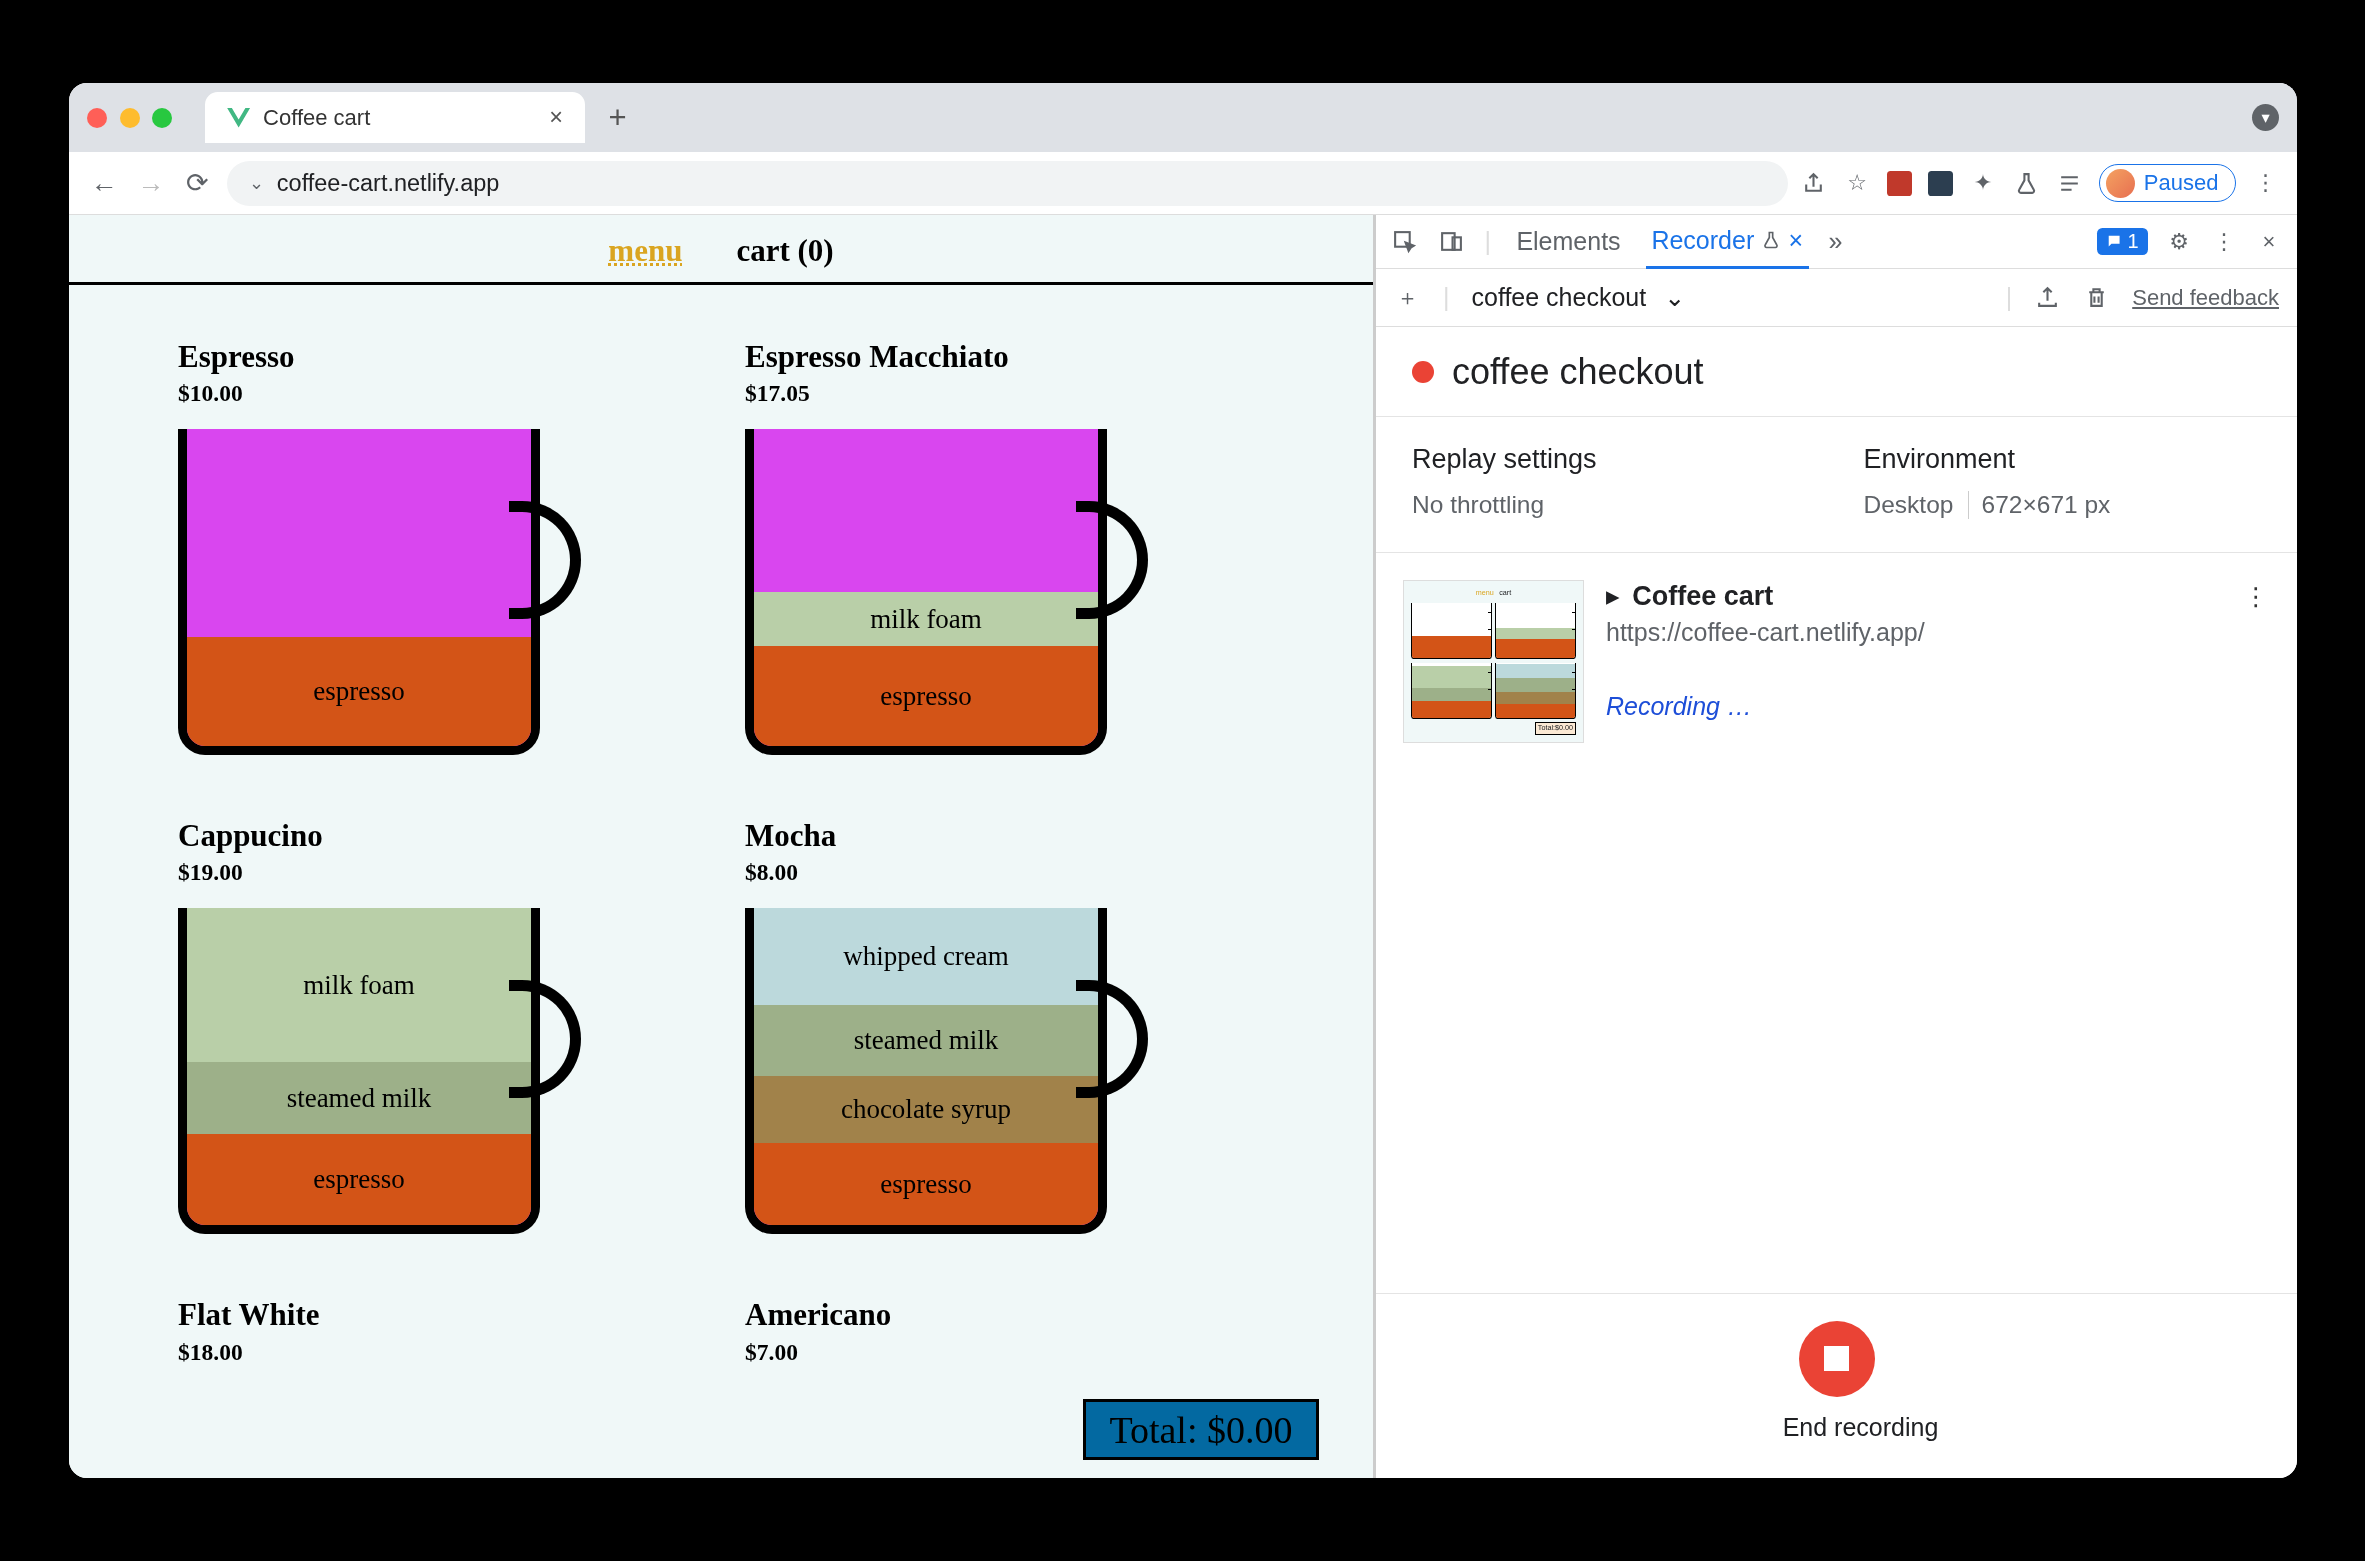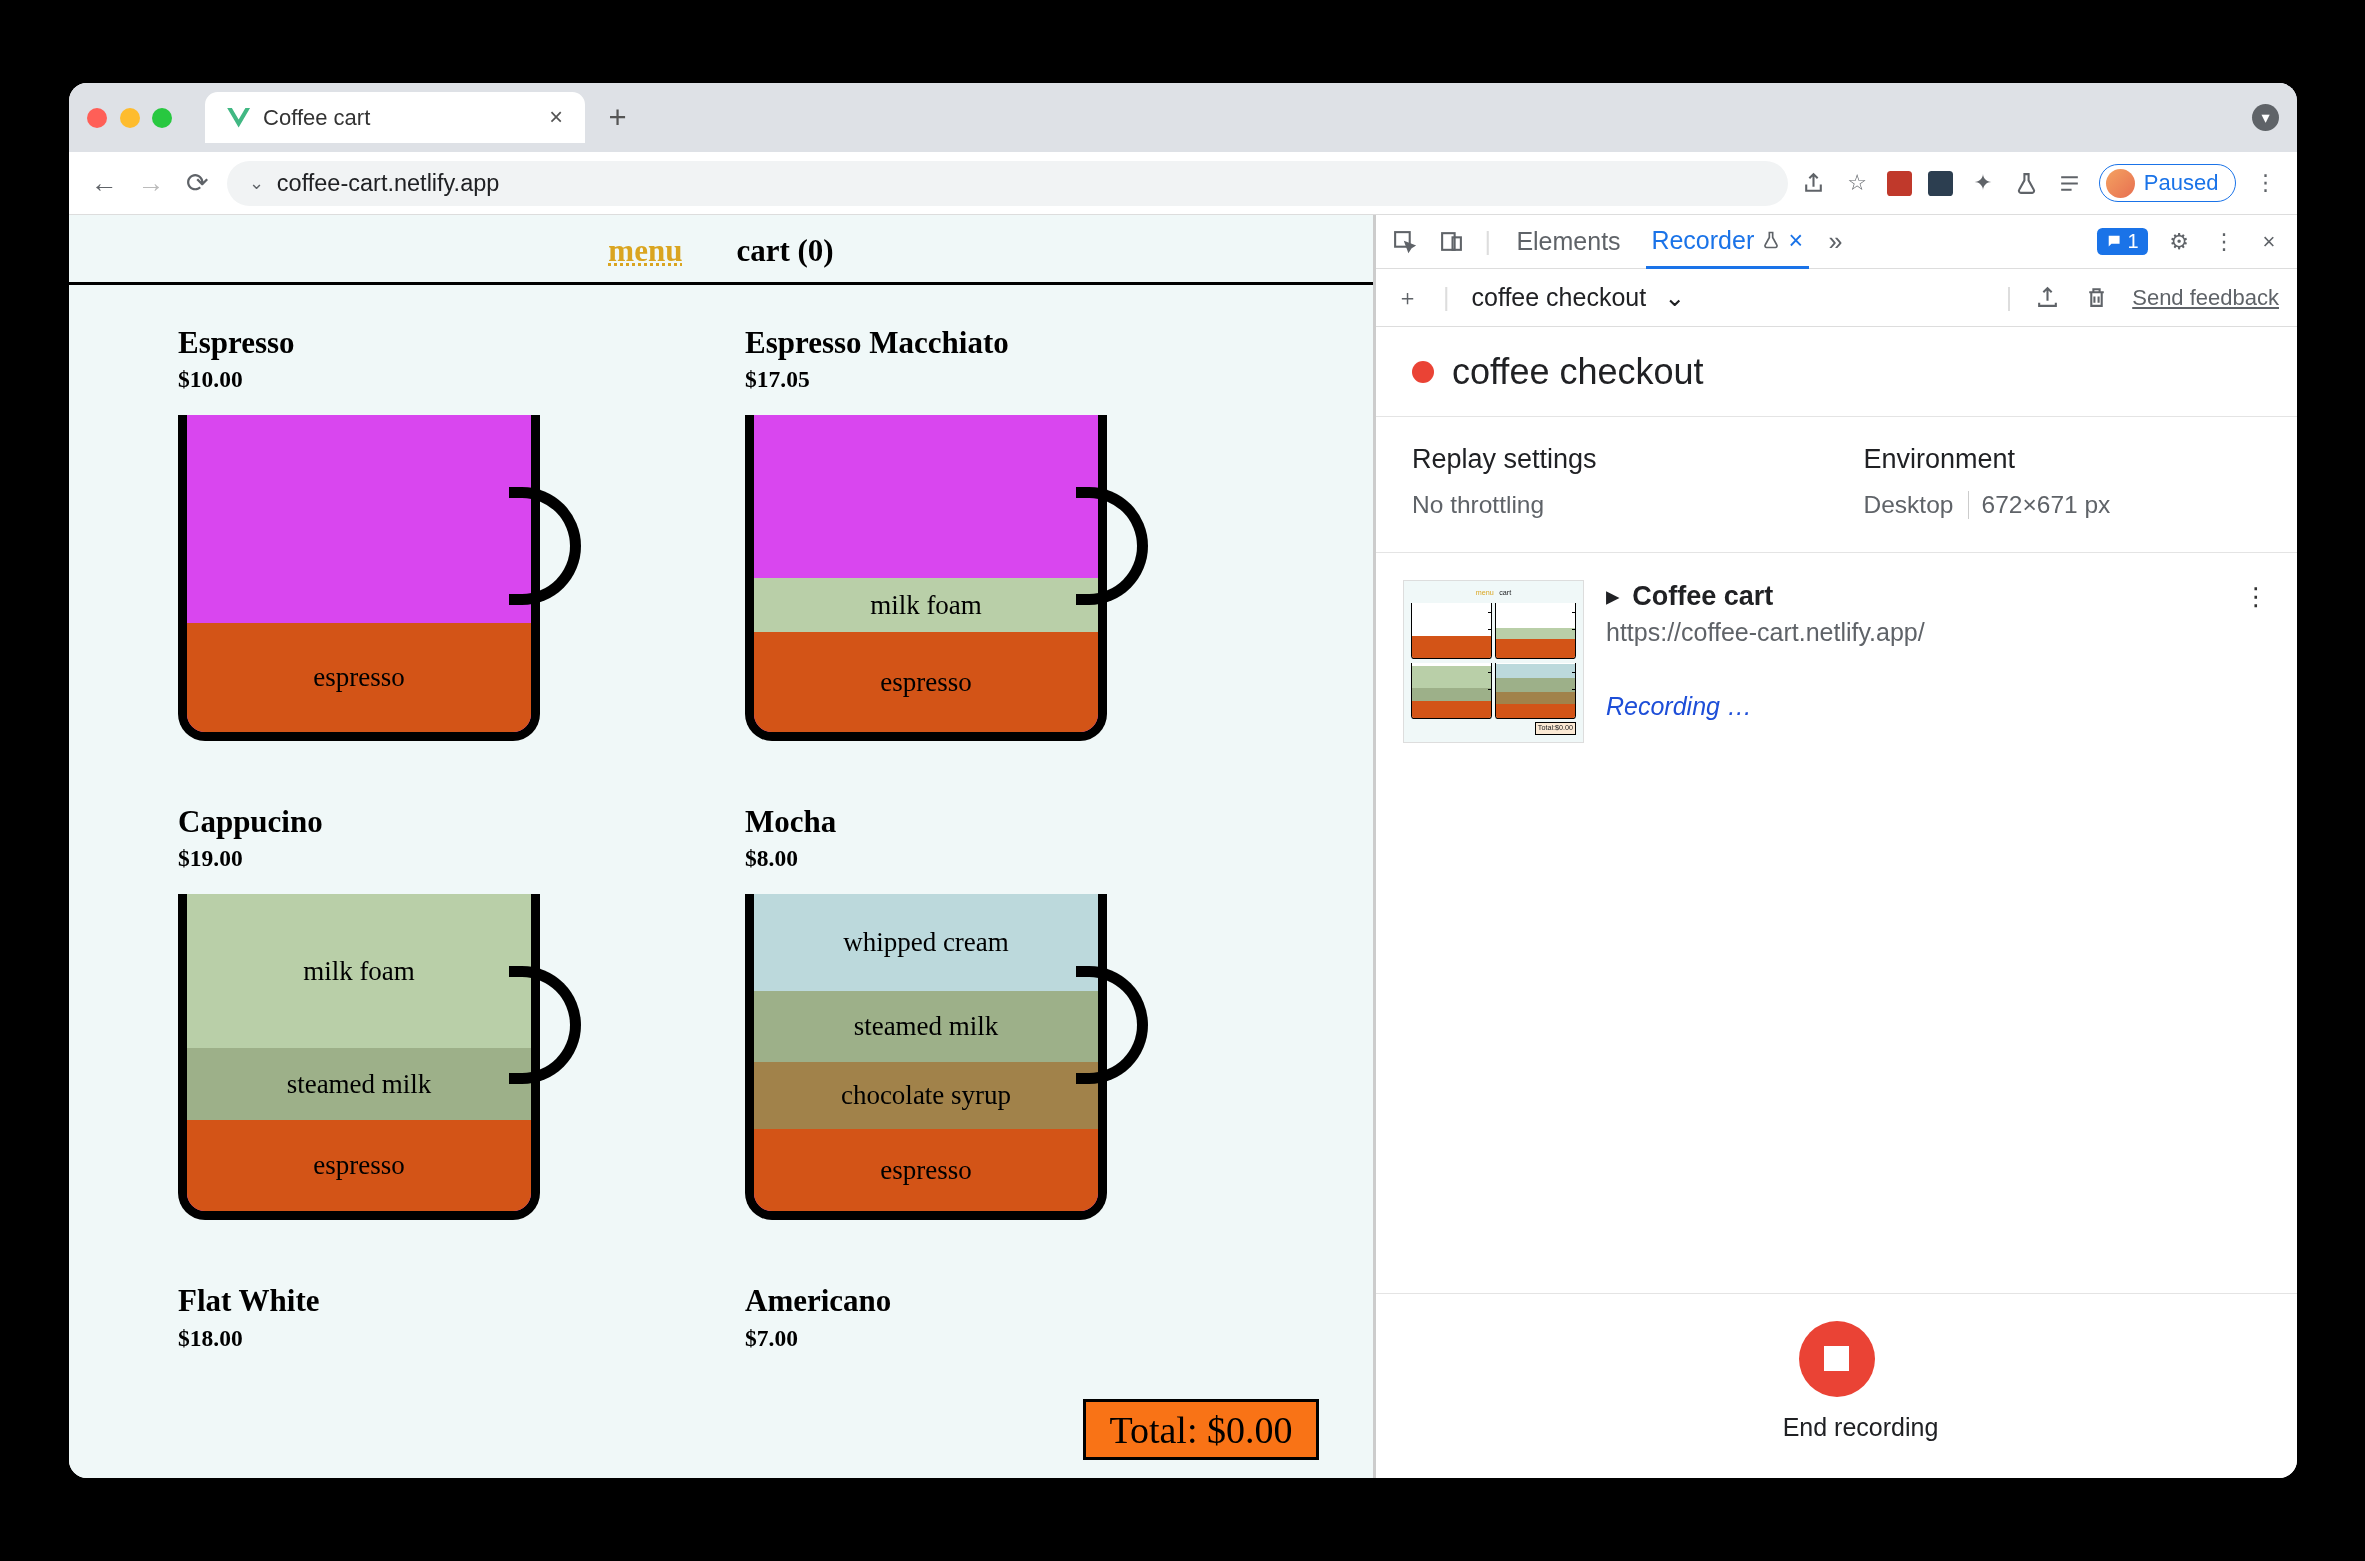--- a/index.html
+++ b/index.html
@@ -106,21 +106,21 @@
   justify-content: center;
   gap: 54px;
   padding: 18px 0 12.7px;
   font-size: 31px;
   font-weight: bold;
   border-bottom: 3.6px solid #000;
 }
 .page-nav .menu-link { color: #daa520; text-decoration: underline dotted; }
 .page-nav .cart-link { color: #000; }
 .products {
-  padding: 40px 109px;
+  padding: 54px 109px;
   display: grid;
   grid-template-columns: 1fr 1fr;
   gap: 45px 48px;
 }
 .product-title { font-size: 31px; font-weight: bold; color: #000; }
 .product-price { font-size: 23.5px; font-weight: bold; margin-top: 5.4px; }
 .cup-wrap { position: relative; width: 398px; height: 344px; margin-top: 22px; }
 .cup {
   width: 362px; height: 326px;
   border: 9px solid #000;
@@ -143,21 +143,21 @@
 .layer { text-align:center; font-size: 27px; display:flex;align-items:center;justify-content:center; }
 .l-espresso { background:#d35417; color:#000; }
 .l-milkfoam { background:#b9cfa8; }
 .l-steamed { background:#9db089; }
 .l-choc { background:#a1824a; }
 .l-whip { background:#bcd9dc; }
 .total-box {
   position: absolute;
   right: 54px;
   bottom: 18px;
-  background: #f97316;
+  background: #0369a1;
   border: 3.6px solid #000;
   padding: 5.4px 23.5px;
   font-size: 38px;
   font-family: Georgia, serif;
 }
 .devtools {
   width: 924px;
   background: #fff;
   border-left: 3.6px solid #ccc;
   display: flex;

